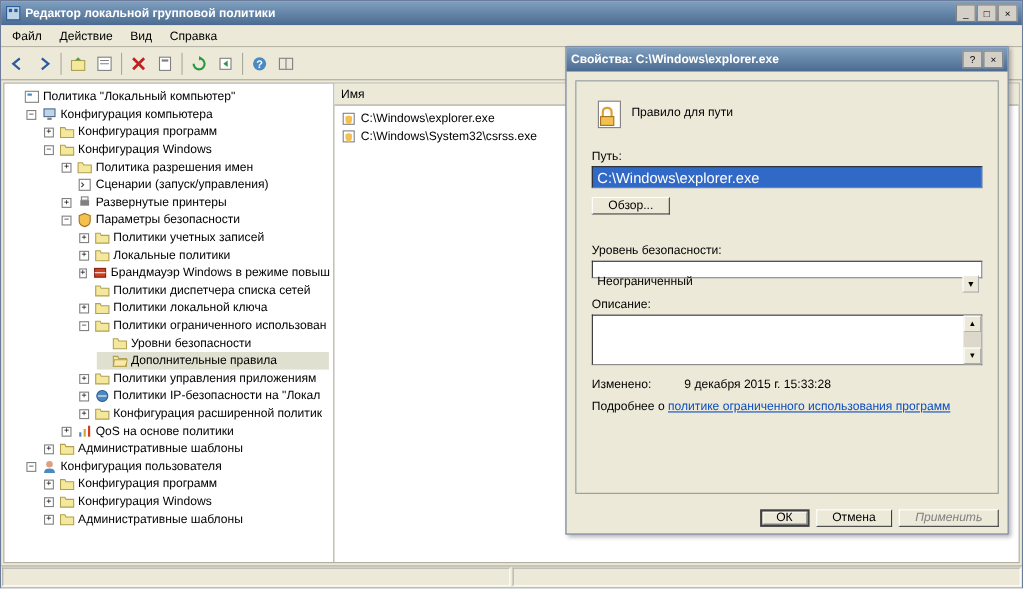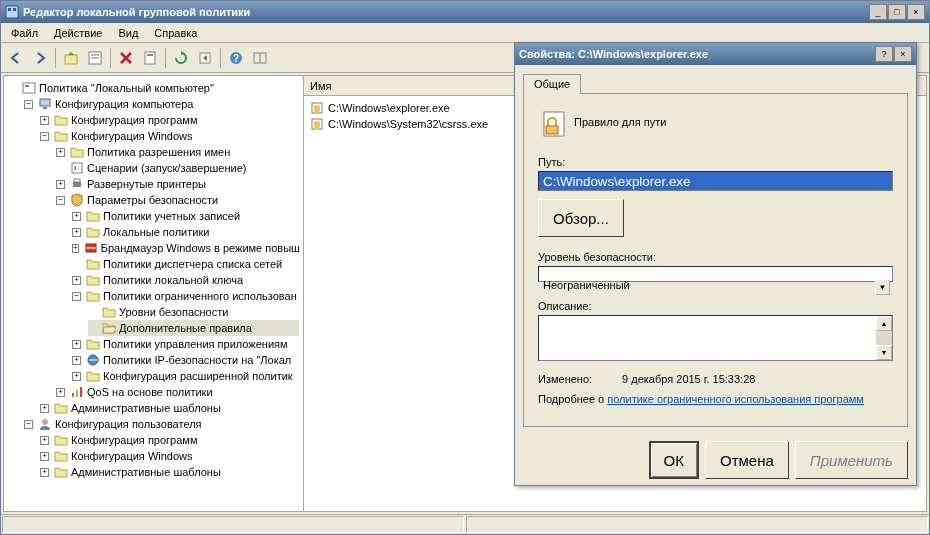--- a/index.html
+++ b/index.html
@@ -47,21 +47,21 @@
 .dialog .titlebar { background: linear-gradient(#80a0c0, #4a6a90); }
 .dialog .body { flex: 1; padding: 8px; display: flex; flex-direction: column; }
 .tabs { display: flex; height: 20px; }
 .tab { padding: 3px 10px; background: #ece9d8; border: 1px solid #919b9c; border-bottom: none; margin-right: 2px; font-size: 11px; cursor: default; position: relative; top: 1px; z-index: 2; }
 .tab-panel { flex: 1; border: 1px solid #919b9c; background: #ece9d8; padding: 14px; display: flex; flex-direction: column; }
 .info-row { display: flex; align-items: flex-start; gap: 4px; margin-bottom: 6px; }
 .big-icon { width: 32px; height: 32px; }
 .field-label { margin-top: 10px; margin-bottom: 3px; }
 .text-input { width: 100%; height: 20px; border: 1px inset #808080; padding: 2px 4px; background: #fff; color: #fff; }
 .text-input.selected { background: #3169c6; }
-.btn { height: 38px; padding: 0 14px; background: #ece9d8; border: 1px solid #404040; border-top-color: #fff; border-left-color: #fff; cursor: default; font-size: 15px; font-family: inherit; }
+.btn { height: 16px; padding: 0 14px; background: #ece9d8; border: 1px solid #404040; border-top-color: #fff; border-left-color: #fff; cursor: default; font-size: 11px; font-family: inherit; }
 .btn.default { border: 2px solid #404040; padding: 0 13px; box-shadow: inset 1px 1px 0 #fff, inset -1px -1px 0 #808080; }
 .select { width: 100%; height: 16px; border: 1px inset #808080; background: #fff; display: flex; justify-content: space-between; padding: 12px 2px 0 4px; }
 .select .arrow { width: 15px; height: 16px; background: #ece9d8; border: 1px outset #fff; display: flex; align-items: center; justify-content: center; font-size: 8px; }
 .textarea { width: 100%; height: 46px; border: 1px inset #808080; background: #fff; position: relative; }
 .textarea .sb { position: absolute; right: 0; top: 0; bottom: 0; width: 16px; background: #ece9d8; display: flex; flex-direction: column; }
 .textarea .sb-btn { height: 15px; background: #ece9d8; border: 1px outset #fff; display: flex; align-items: center; justify-content: center; font-size: 7px; }
 .textarea .sb-track { flex: 1; background: #ddd8cc; }
 .modified { display: flex; margin-top: 12px; gap: 30px; }
 .link { color: #0b4dc0; text-decoration: underline; cursor: pointer; }
 .dlg-buttons { display: flex; justify-content: flex-end; gap: 6px; padding: 6px 8px; }
@@ -223,21 +223,21 @@
                       </li>
                     <li>
                         <div class="tree-row">
                           <span class="exp-space"></span>
                           <span class="node-icon">
                             <svg viewBox="0 0 14 14">
                               <rect x="2" y="2" width="10" height="10" fill="#fff" stroke="#808080"></rect>
                               <path d="M4 5 L6 7 L4 9" fill="none" stroke="#404040"></path>
                             </svg>
                           </span>
-                          <span>Сценарии (запуск/завершение)</span>
+                          <span>Сценарии (запуск/управления)</span>
                         </div>
                       </li>
                     <li>
                         <div class="tree-row">
                           <span class="expander">+</span>
                           <span class="node-icon">
                             <svg viewBox="0 0 14 14">
                               <rect x="3" y="5" width="8" height="5" fill="#808080"></rect>
                               <rect x="4" y="2" width="6" height="3" fill="#fff" stroke="#808080"></rect>
                             </svg>
@@ -497,40 +497,37 @@
 
 <div class="dialog">
   <div class="titlebar">
     <span class="title">Свойства: C:\Windows\explorer.exe</span>
     <div class="winbtns">
       <div class="winbtn">?</div>
       <div class="winbtn">×</div>
     </div>
   </div>
   <div class="body">
-    <div class="tabs">
-      <div class="tab">Общие</div>
-    </div>
     <div class="tab-panel">
       <div class="info-row">
         <span class="big-icon">
           <svg viewBox="0 0 32 32">
               <rect x="6" y="4" width="20" height="24" fill="#fff" stroke="#808080"></rect>
               <path d="M10 18 L10 14 Q10 10 14 10 Q18 10 18 14 L18 18" fill="none" stroke="#e0a030" stroke-width="2"></path>
               <rect x="8" y="18" width="12" height="8" fill="#f4c050" stroke="#a07020"></rect>
             </svg>
         </span>
         <span style="padding-top:8px">Правило для пути</span>
       </div>
 
       <div class="field-label">Путь:</div>
       <input class="text-input selected" style="color: rgb(255, 255, 255);" value="C:\Windows\explorer.exe">
       <div style="margin-top:8px"><button class="btn">Обзор...</button></div>
 
-      <div class="field-label" style="margin-top:14px">Уровень безопасности:</div>
+      <div class="field-label" style="margin-top:27px">Уровень безопасности:</div>
       <div class="select">
         <span>Неограниченный</span>
         <span class="arrow">▼</span>
       </div>
 
       <div class="field-label" style="margin-top:18px">Описание:</div>
       <div class="textarea">
         <div class="sb">
           <div class="sb-btn">▲</div>
           <div class="sb-track"></div>

